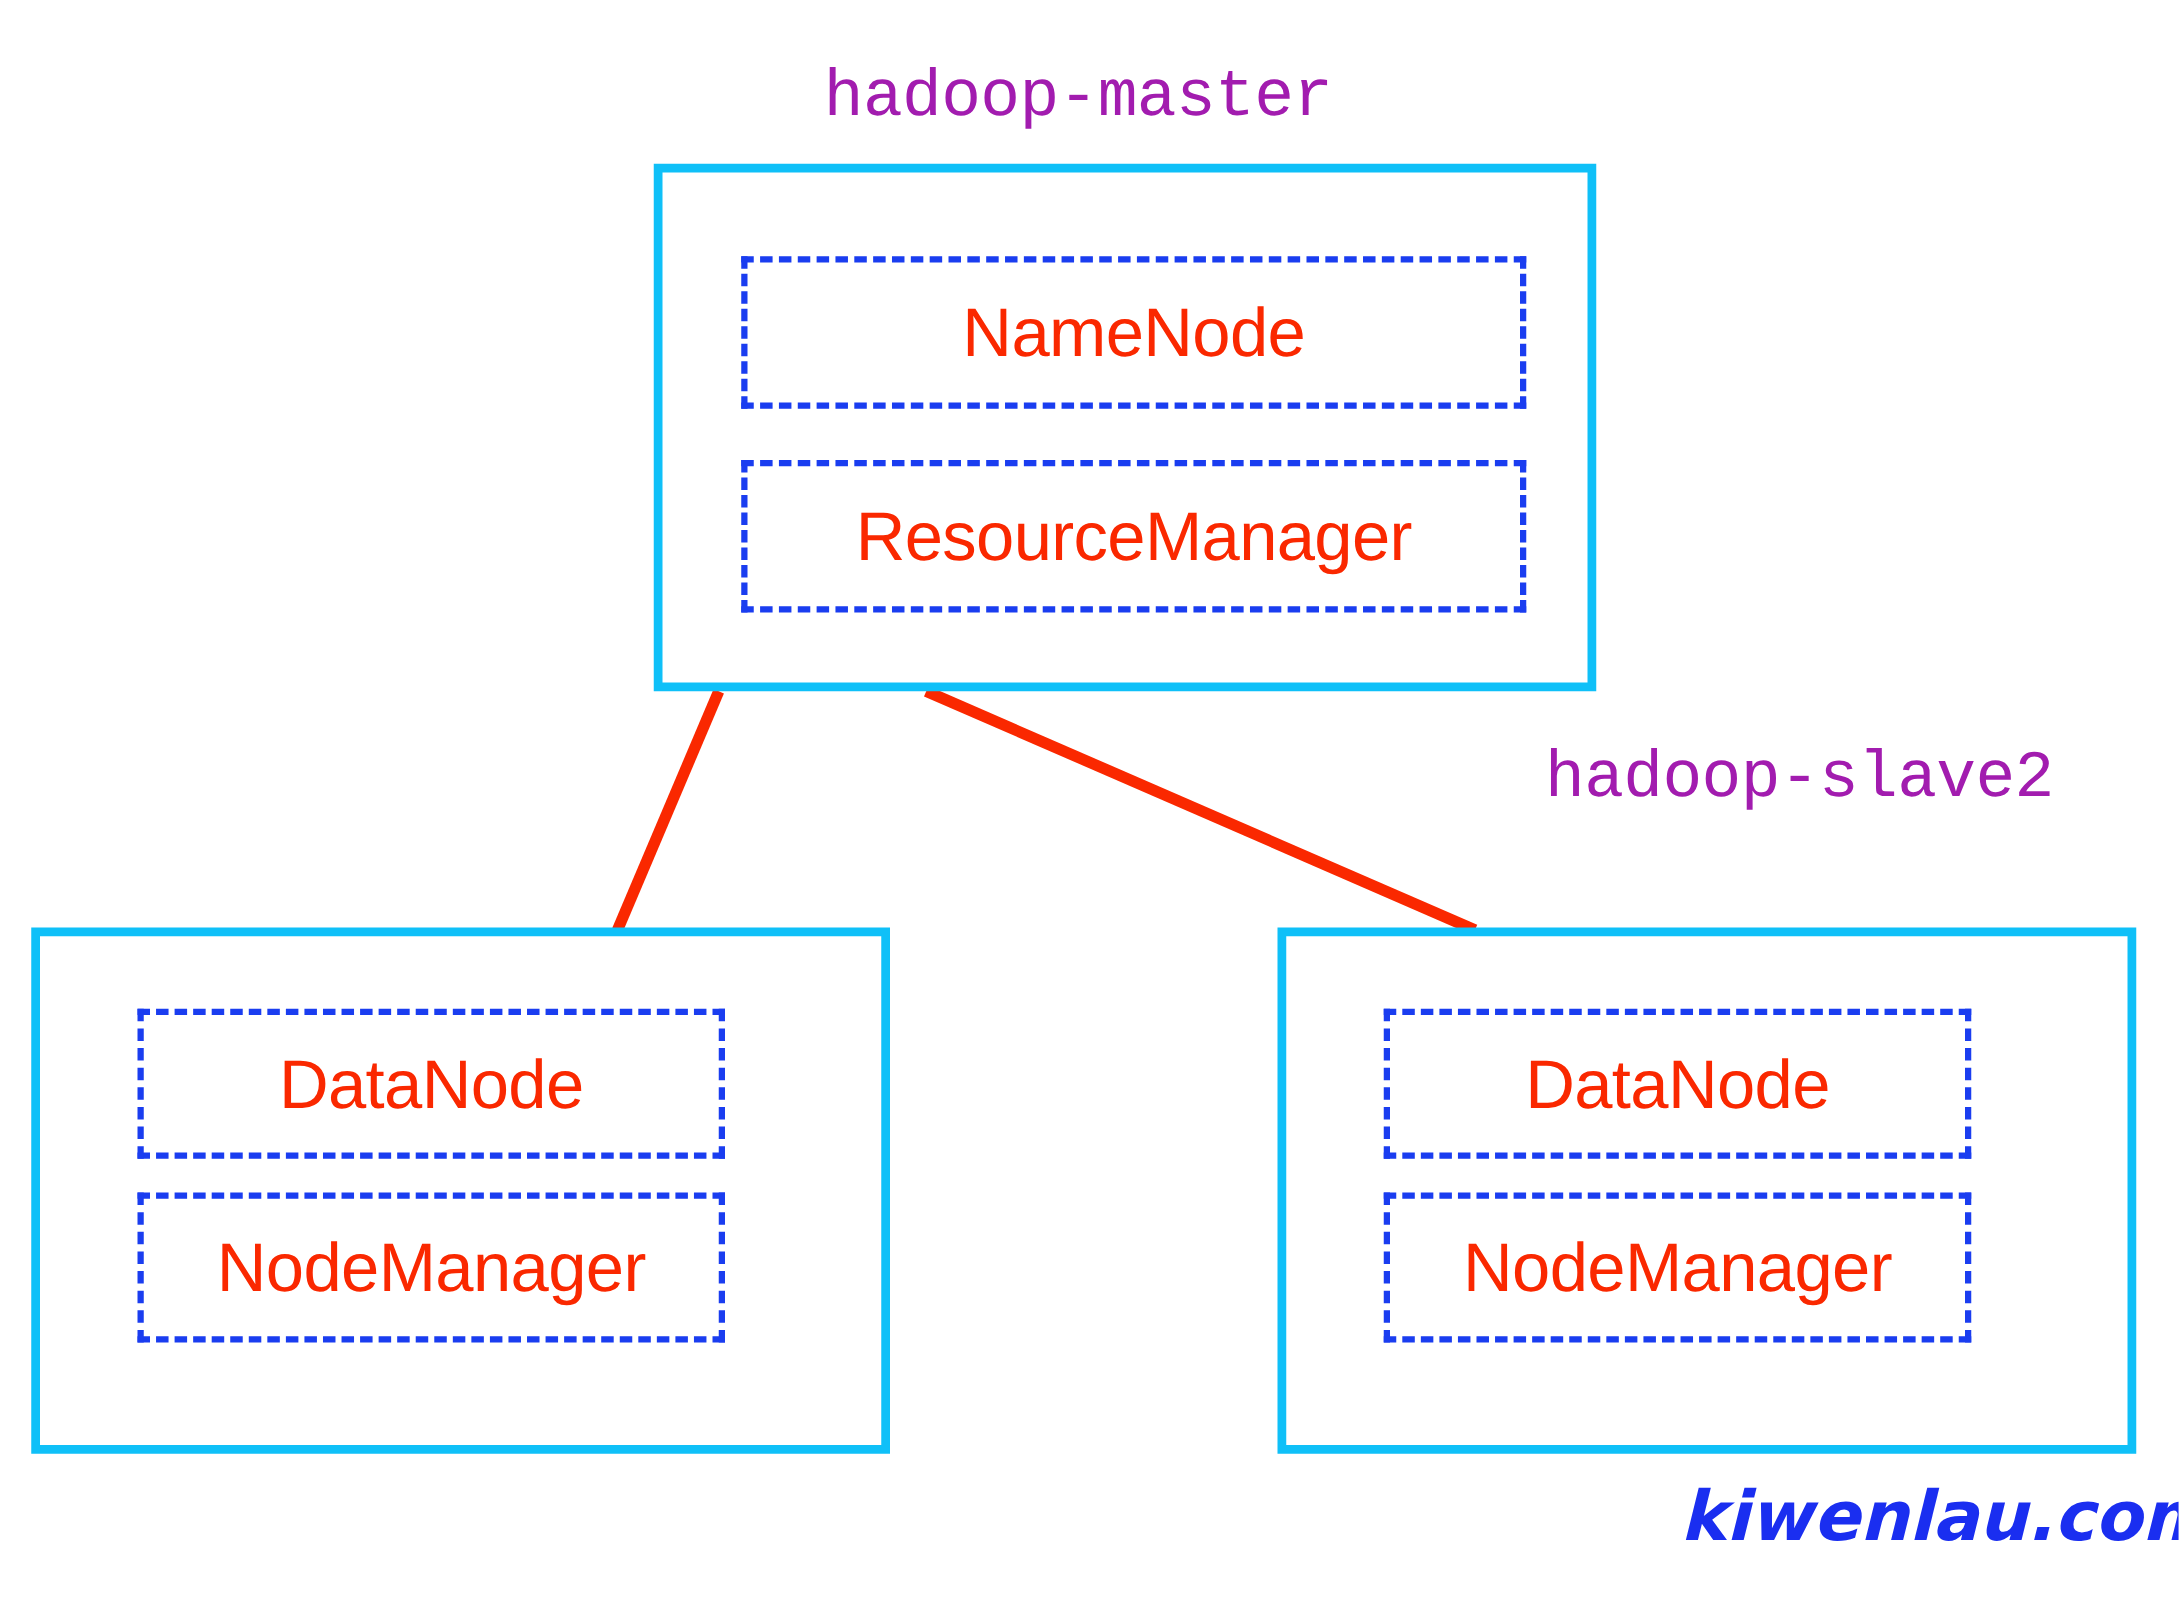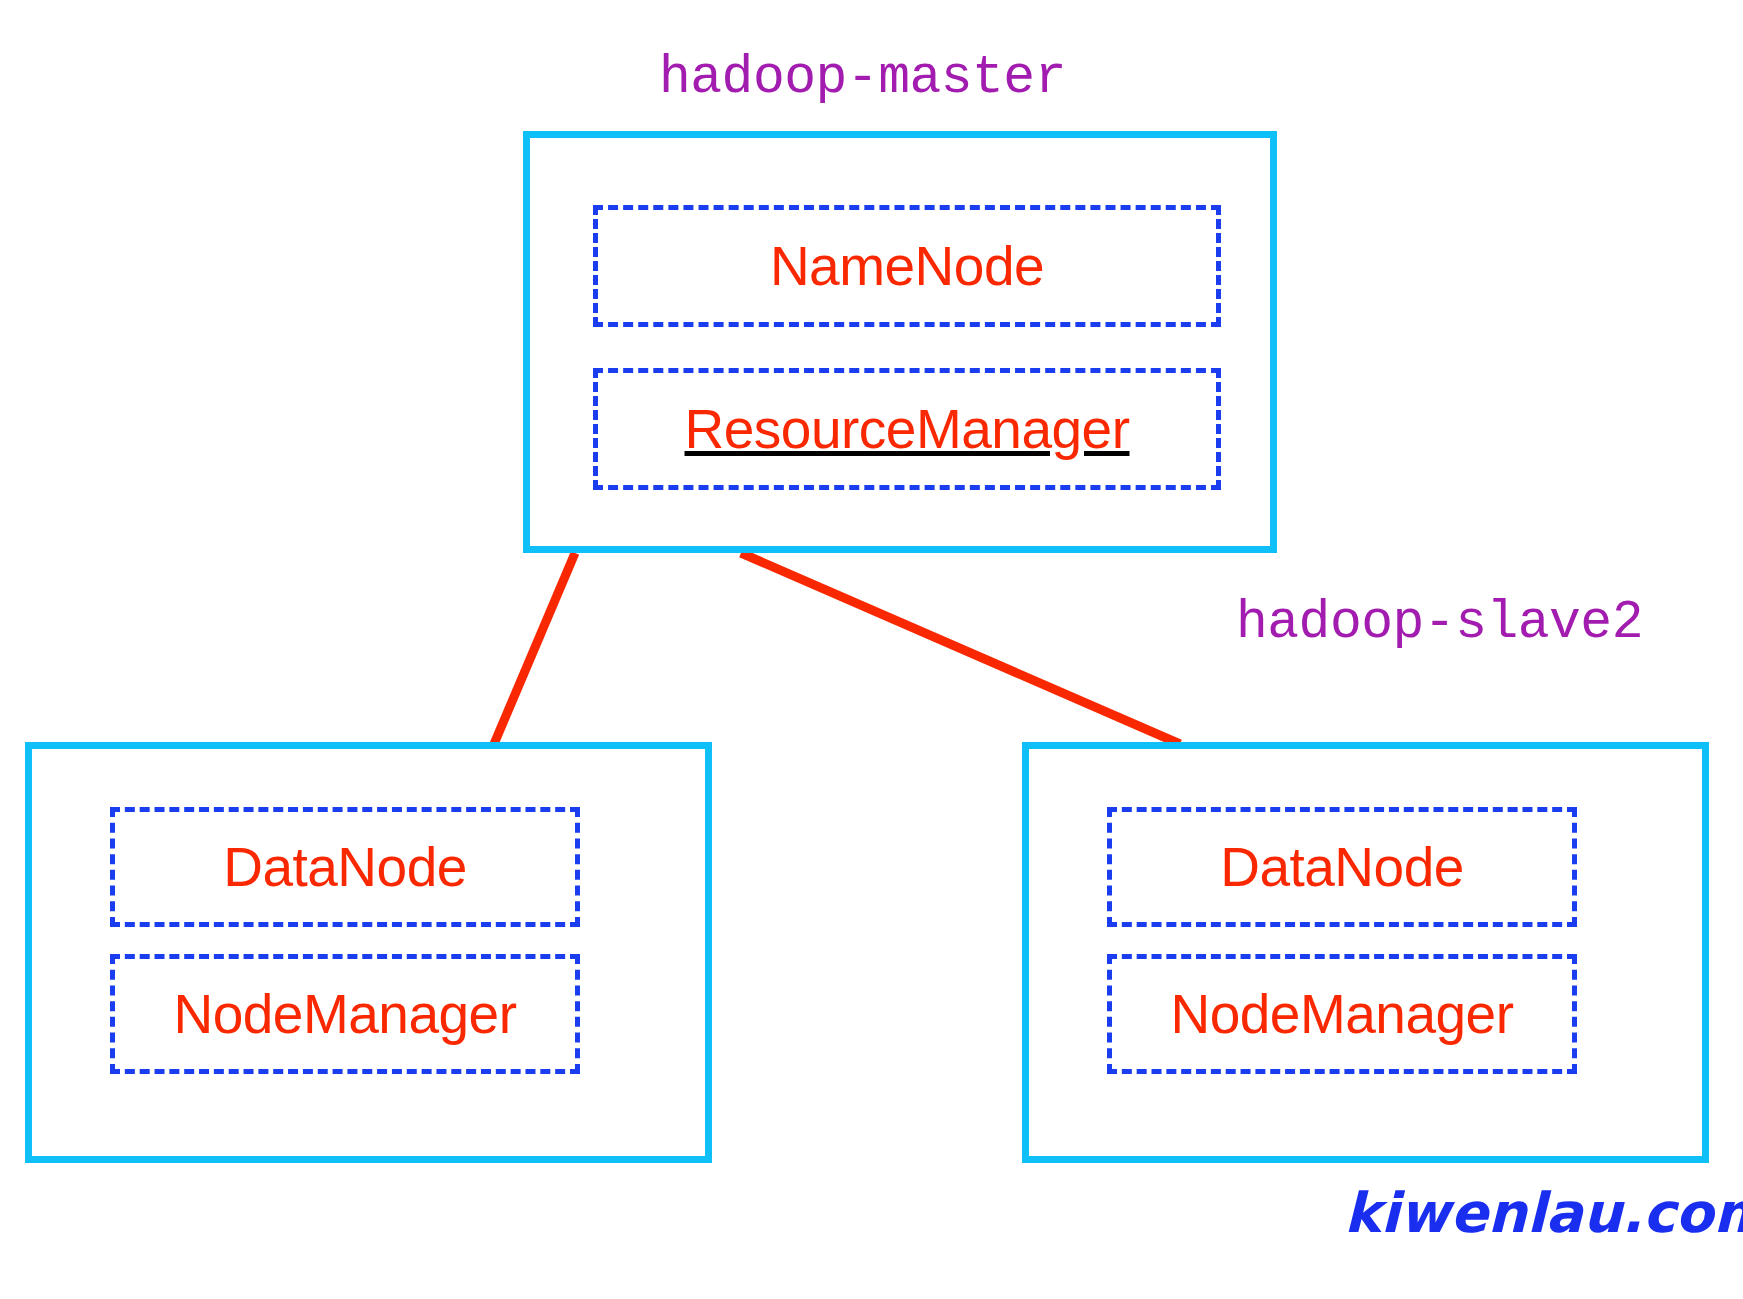--- a/index.html
+++ b/index.html
@@ -91,21 +91,21 @@
   </svg>
 
   <div class="host-label" style="left:659px; top:52px;">hadoop-master</div>
 
   <div class="host-box" style="left:481px; top:131px; width:754px; height:422px;margin-left:42px;">
 
     <div class="svc-box" style="left:63px; top:67px; width:628px; height:122px;">
       <span class="svc-label">NameNode</span>
     </div>
 
-    <div class="svc-box" style="left:63px; top:230px; width:628px; height:122px;text-decoration:underline;">
+    <div class="svc-box" style="left:63px; top:230px; width:628px; height:122px;">
       <span class="svc-label">ResourceManager</span>
     </div>
   </div>
 
 
   <div class="host-box" style="left:25px; top:742px; width:687px; height:421px;">
 
     <div class="svc-box" style="left:78px; top:58px; width:470px; height:120px;">
       <span class="svc-label">DataNode</span>
     </div>

